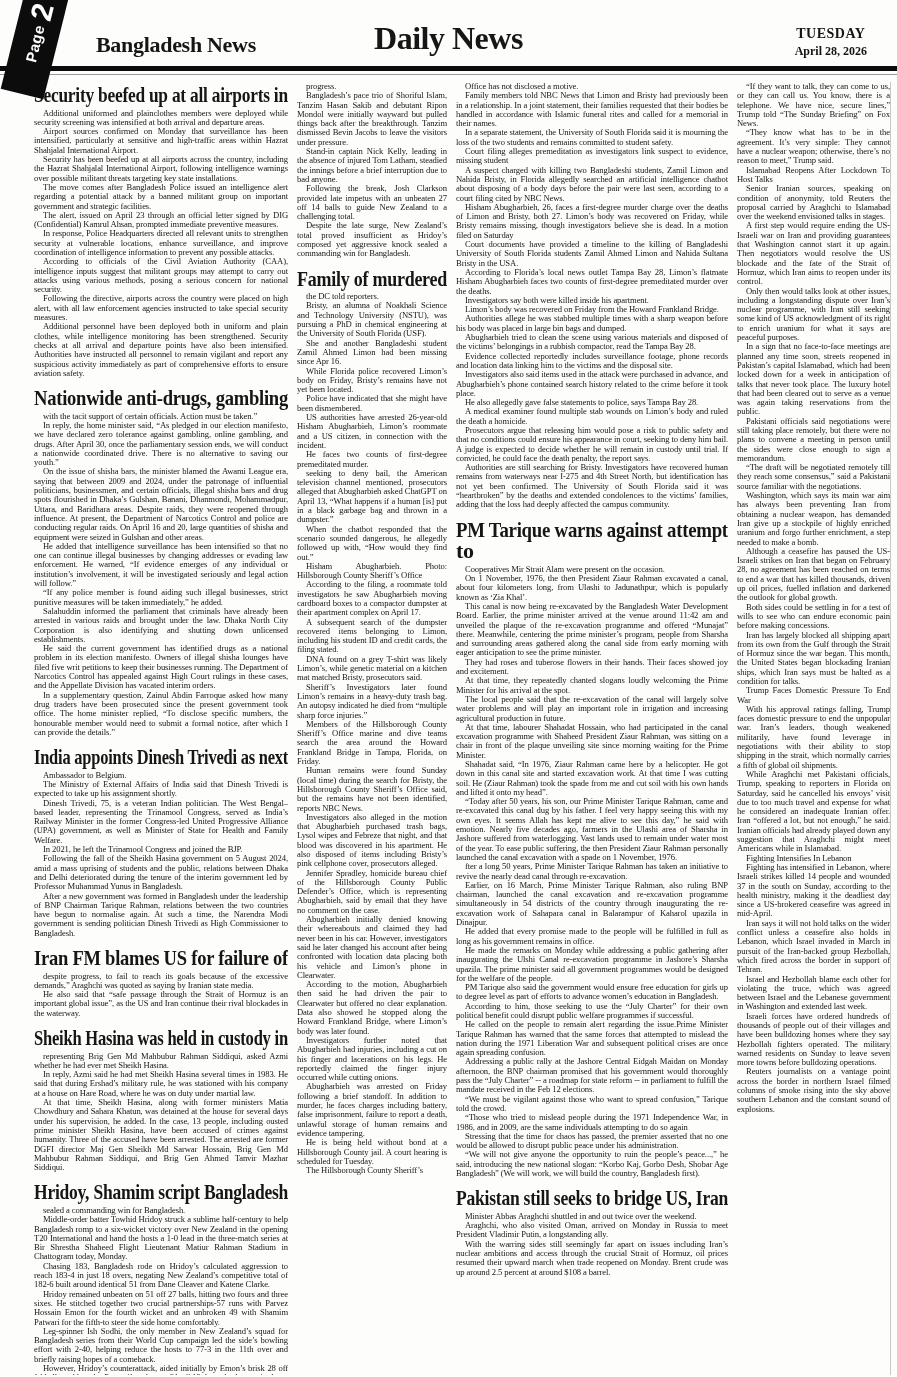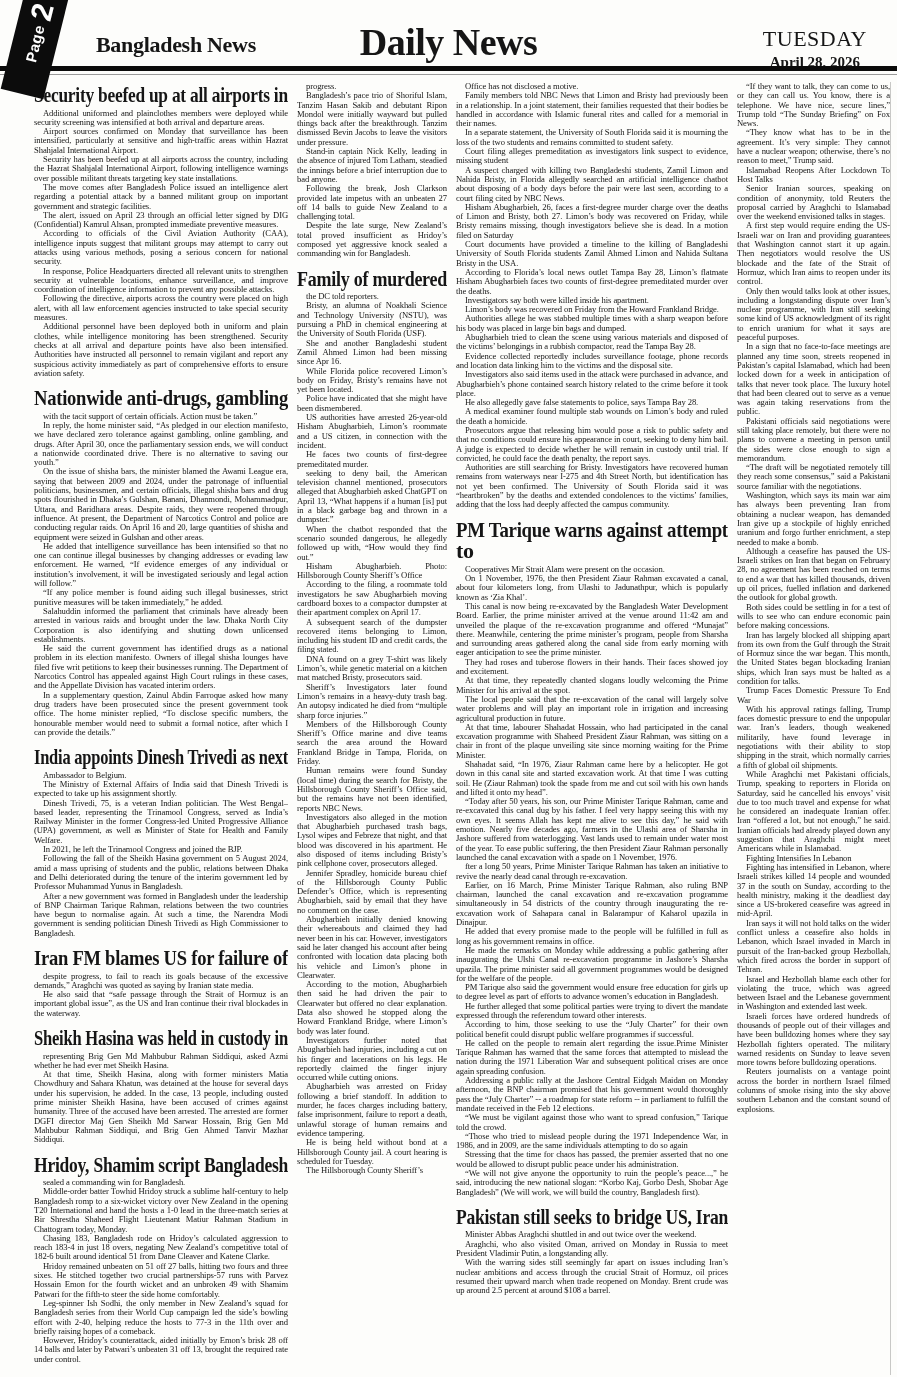--- a/index.html
+++ b/index.html
@@ -3,24 +3,24 @@
 <meta charset="utf-8">
 <style>
   html,body{margin:0;padding:0;background:#e8e8e6;}
   .page{position:relative;width:897px;height:1377px;margin:0 auto;background:#fdfdfb;color:#161616;overflow:hidden;font-family:"Liberation Serif",serif;}
   
   .badge{position:absolute;top:-36px;left:16px;width:44px;height:132px;background:#0c0c0c;transform:rotate(14deg);display:flex;align-items:flex-end;justify-content:center;z-index:3;}
   .badge-text{transform:rotate(-90deg) translateX(46px);transform-origin:center;display:flex;align-items:center;gap:5px;color:#fff;font-family:"Liberation Sans",sans-serif;font-weight:bold;white-space:nowrap;}
   .badge-page{font-size:15px;letter-spacing:.5px;}
   .badge-num{font-size:30px;}
   .mh-left{position:absolute;left:96px;top:32px;font-weight:bold;font-size:22px;letter-spacing:-.3px;}
-  .mh-center{position:absolute;left:0;right:0;top:20px;text-align:center;font-weight:bold;font-size:38px;letter-spacing:-.5px;}
+  .mh-center{position:absolute;left:0;right:0;top:20px;text-align:center;font-weight:bold;font-size:32px;letter-spacing:-.5px;}
   .mh-right{position:absolute;right:30px;top:26px;text-align:center;}
-  .mh-day{font-weight:normal;font-size:22px;letter-spacing:.5px;}
-  .mh-date{font-weight:bold;font-size:15px;margin-top:2px;}
+  .mh-day{font-weight:bold;font-size:14px;letter-spacing:.5px;}
+  .mh-date{font-weight:bold;font-size:12px;margin-top:2px;}
   .rule-thick{position:absolute;top:66px;left:0;right:0;height:5px;background:#0b0b0b;}
   .rule-thin{position:absolute;top:74px;left:0;right:0;height:1px;background:#9a9a9a;}
   
   .columns{position:absolute;top:82px;left:34px;right:6px;bottom:2px;display:grid;grid-template-columns:254px 150px 272px 1fr;column-gap:9px;border-right:1px solid #c8c8c6;}
   .col{overflow:hidden;}
   article{margin:0;}
   h2{margin:9px 0 3px;font-size:22px;font-weight:bold;line-height:.98;letter-spacing:-.3px;}
   .col article:first-child h2{margin-top:2px;}
   .hline{display:inline-block;white-space:nowrap;transform-origin:0 60%;}
   p{margin:0;font-size:8.6px;line-height:9.3px;text-align:justify;text-indent:9px;letter-spacing:-.1px;}
@@ -49,22 +49,22 @@
       <div class="col">
         <article>
           <h2>
             <div><span class="hline" style="transform: scaleX(0.79);">Security beefed up at all airports in</span></div>
           </h2>
           <p>Additional uniformed and plainclothes members were deployed while security screening was intensified at both arrival and departure areas.</p>
           <p>Airport sources confirmed on Monday that surveillance has been intensified, particularly at sensitive and high-traffic areas within Hazrat Shahjalal International Airport.</p>
           <p>Security has been beefed up at all airports across the country, including the Hazrat Shahjalal International Airport, following intelligence warnings over possible militant threats targeting key state installations.</p>
           <p>The move comes after Bangladesh Police issued an intelligence alert regarding a potential attack by a banned militant group on important government and strategic facilities.</p>
           <p>The alert, issued on April 23 through an official letter signed by DIG (Confidential) Kamrul Ahsan, prompted immediate preventive measures.</p>
+          <p>In response, Police Headquarters directed all relevant units to strengthen security at vulnerable locations, enhance surveillance, and improve coordination of intelligence information to prevent any possible attacks.</p>
           <p>According to officials of the Civil Aviation Authority (CAA), intelligence inputs suggest that militant groups may attempt to carry out attacks using various methods, posing a serious concern for national security.</p>
-          <p>In response, Police Headquarters directed all relevant units to strengthen security at vulnerable locations, enhance surveillance, and improve coordination of intelligence information to prevent any possible attacks.</p>
           <p>Following the directive, airports across the country were placed on high alert, with all law enforcement agencies instructed to take special security measures.</p>
           <p>Additional personnel have been deployed both in uniform and plain clothes, while intelligence monitoring has been strengthened. Security checks at all arrival and departure points have also been intensified. Authorities have instructed all personnel to remain vigilant and report any suspicious activity immediately as part of comprehensive efforts to ensure aviation safety.</p>
         </article>
         <article>
           <h2>
             <div><span class="hline" style="transform: scaleX(0.845);">Nationwide anti-drugs, gambling</span></div>
           </h2>
           <p>with the tacit support of certain officials. Action must be taken.”</p>
           <p>In reply, the home minister said, “As pledged in our election manifesto, we have declared zero tolerance against gambling, online gambling, and drugs. After April 30, once the parliamentary session ends, we will conduct a nationwide coordinated drive. There is no alternative to saving our youth.”</p>
           <p>On the issue of shisha bars, the minister blamed the Awami League era, saying that between 2009 and 2024, under the patronage of influential politicians, businessmen, and certain officials, illegal shisha bars and drug spots flourished in Dhaka’s Gulshan, Banani, Dhanmondi, Mohammadpur, Uttara, and Baridhara areas. Despite raids, they were reopened through influence. At present, the Department of Narcotics Control and police are conducting regular raids. On April 16 and 20, large quantities of shisha and equipment were seized in Gulshan and other areas.</p>
@@ -90,20 +90,21 @@
             <div><span class="hline" style="transform: scaleX(0.843);">Iran FM blames US for failure of</span></div>
           </h2>
           <p>despite progress, to fail to reach its goals because of the excessive demands,” Araghchi was quoted as saying by Iranian state media.</p>
           <p>He also said that “safe passage through the Strait of Hormuz is an important global issue”, as the US and Iran continue their rival blockades in the waterway.</p>
         </article>
         <article>
           <h2>
             <div><span class="hline" style="transform: scaleX(0.752);">Sheikh Hasina was held in custody in</span></div>
           </h2>
           <p>representing Brig Gen Md Mahbubur Rahman Siddiqui, asked Azmi whether he had ever met Sheikh Hasina.</p>
+          <p>In reply, Azmi said he had met Sheikh Hasina several times in 1983. He said that during Ershad’s military rule, he was stationed with his company at a house on Hare Road, where he was on duty under martial law.</p>
           <p>At that time, Sheikh Hasina, along with former ministers Matia Chowdhury and Sahara Khatun, was detained at the house for several days under his supervision, he added. In the case, 13 people, including ousted prime minister Sheikh Hasina, have been accused of crimes against humanity. Three of the accused have been arrested. The arrested are former DGFI director Maj Gen Sheikh Md Sarwar Hossain, Brig Gen Md Mahbubur Rahman Siddiqui, and Brig Gen Ahmed Tanvir Mazhar Siddiqui.</p>
         </article>
         <article>
           <h2>
             <div><span class="hline" style="transform: scaleX(0.796);">Hridoy, Shamim script Bangladesh</span></div>
           </h2>
           <p>sealed a commanding win for Bangladesh.</p>
           <p>Middle-order batter Towhid Hridoy struck a sublime half-century to help Bangladesh romp to a six-wicket victory over New Zealand in the opening T20 International and hand the hosts a 1-0 lead in the three-match series at Bir Shrestha Shaheed Flight Lieutenant Matiur Rahman Stadium in Chattogram today, Monday.</p>
           <p>Chasing 183, Bangladesh rode on Hridoy’s calculated aggression to reach 183-4 in just 18 overs, negating New Zealand’s competitive total of 182-6 built around identical 51 from Dane Cleaver and Katene Clarke.</p>
           <p>Hridoy remained unbeaten on 51 off 27 balls, hitting two fours and three sixes. He stitched together two crucial partnerships-57 runs with Parvez Hossain Emon for the fourth wicket and an unbroken 49 with Shamim Patwari for the fifth-to steer the side home comfortably.</p>
@@ -182,21 +183,20 @@
           <p>At that time, they repeatedly chanted slogans loudly welcoming the Prime Minister for his arrival at the spot.</p>
           <p>The local people said that the re-excavation of the canal will largely solve water problems and will play an important role in irrigation and increasing agricultural production in future.</p>
           <p>At that time, labourer Shahadat Hossain, who had participated in the canal excavation programme with Shaheed President Ziaur Rahman, was sitting on a chair in front of the plaque unveiling site since morning waiting for the Prime Minister.</p>
           <p>Shahadat said, “In 1976, Ziaur Rahman came here by a helicopter. He got down in this canal site and started excavation work. At that time I was cutting soil. He (Ziaur Rahman) took the spade from me and cut soil with his own hands and lifted it onto my head”.</p>
           <p>“Today after 50 years, his son, our Prime Minister Tarique Rahman, came and re-excavated this canal dug by his father. I feel very happy seeing this with my own eyes. It seems Allah has kept me alive to see this day,” he said with emotion.  Nearly five decades ago, farmers in the Ulashi area of Sharsha in Jashore suffered from waterlogging. Vast lands used to remain under water most of the year. To ease public suffering, the then President Ziaur Rahman personally launched the canal excavation with a spade on 1 November, 1976.</p>
           <p>fter a long 50 years, Prime Minister Tarique Rahman has taken an initiative to revive the nearly dead canal through re-excavation.</p>
           <p>Earlier, on 16 March, Prime Minister Tarique Rahman, also ruling BNP chairman, launched the canal excavation and re-excavation programme simultaneously in 54 districts of the country through inaugurating the re-excavation work of Sahapara canal in Balarampur of Kaharol upazila in Dinajpur.</p>
           <p>He added that every promise made to the people will be fulfilled in full as long as his government remains in office.</p>
           <p>He made the remarks on Monday while addressing a public gathering after inaugurating the Ulshi Canal re-excavation programme in Jashore’s Sharsha upazila. The prime minister said all government programmes would be designed for the welfare of the people.</p>
           <p>PM Tarique also said the government would ensure free education for girls up to degree level as part of efforts to advance women’s education in Bangladesh.</p>
-          <p>He further alleged that some political parties were trying to divert the mandate expressed through the referendum toward other interests.</p>
           <p>According to him, those seeking to use the “July Charter” for their own political benefit could disrupt public welfare programmes if successful.</p>
           <p>He called on the people to remain alert regarding the issue.Prime Minister Tarique Rahman has warned that the same forces that attempted to mislead the nation during the 1971 Liberation War and subsequent political crises are once again spreading confusion.</p>
           <p>Addressing a public rally at the Jashore Central Eidgah Maidan on Monday afternoon, the BNP chairman promised that his government would thoroughly pass the “July Charter” -- a roadmap for state reform -- in parliament to fulfill the mandate received in the Feb 12 elections.</p>
           <p>“We must be vigilant against those who want to spread confusion,” Tarique told the crowd.</p>
           <p>“Those who tried to mislead people during the 1971 Independence War, in 1986, and in 2009, are the same individuals attempting to do so again</p>
           <p>Stressing that the time for chaos has passed, the premier asserted that no one would be allowed to disrupt public peace under his administration.</p>
           <p>“We will not give anyone the opportunity to ruin the people’s peace...,” he said, introducing the new national slogan: “Korbo Kaj, Gorbo Desh, Shobar Age Bangladesh” (We will work, we will build the country, Bangladesh first).</p>
         </article>
         <article>
           <h2>

